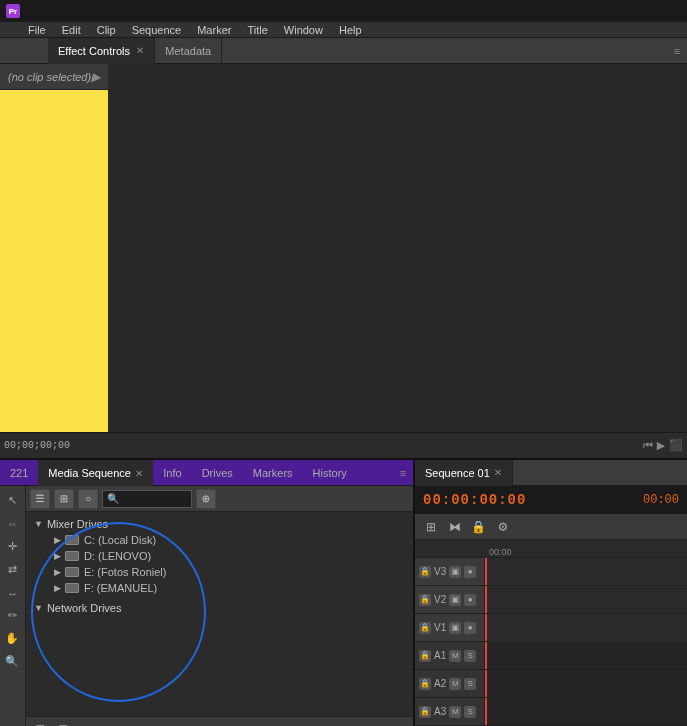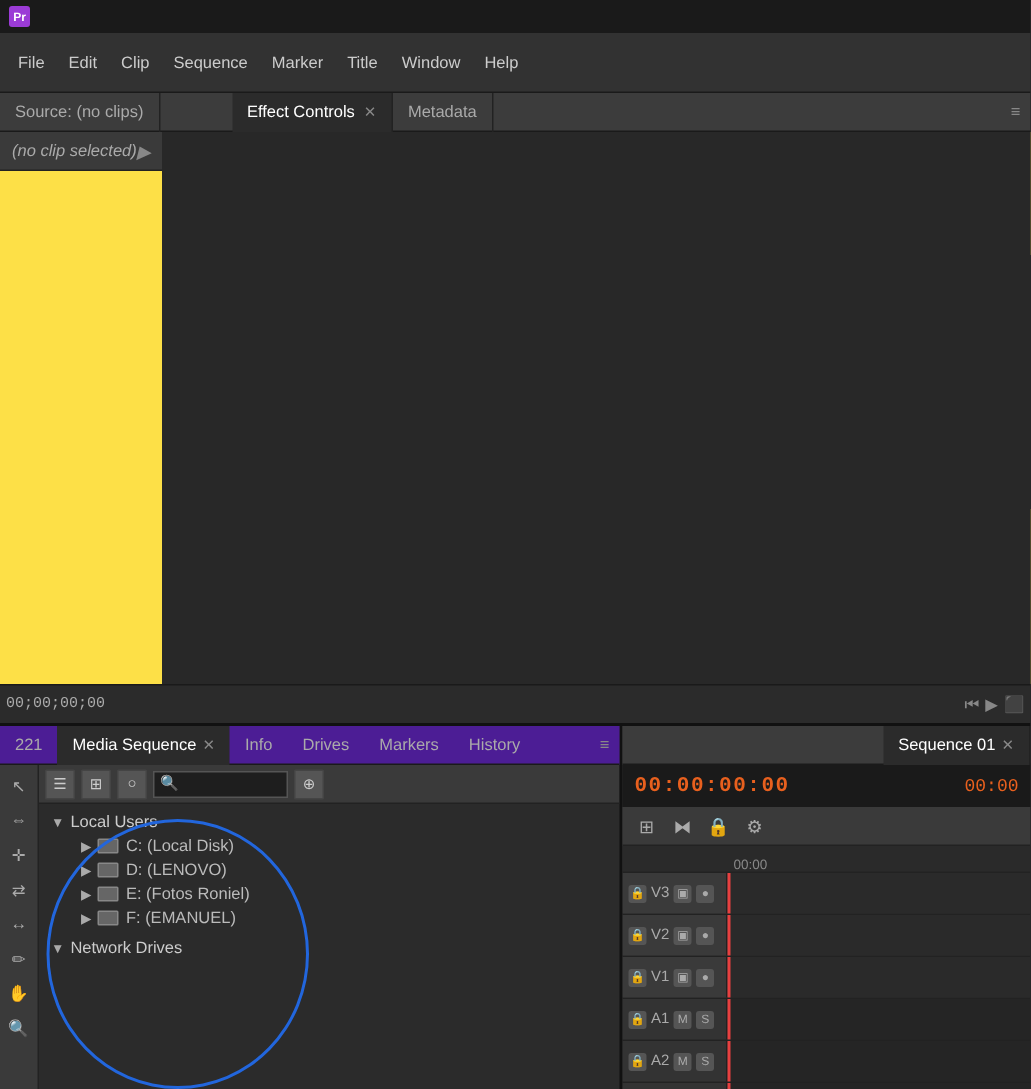--- a/index.html
+++ b/index.html
@@ -34,24 +34,24 @@
       justify-content: center;
       color: white;
       font-size: 8px;
       font-weight: bold;
       flex-shrink: 0;
     }
 
     
     .menu-bar {
       background: #323232;
-      height: 40px;
-      display: flex;
-      align-items: center;
-      padding: 0 4px;
+      height: 16px;
+      display: flex;
+      align-items: center;
+      padding: 0 20px;
       border-bottom: 1px solid #1a1a1a;
     }
     .menu-item {
       padding: 2px 8px;
       color: #ccc;
       font-size: 11px;
       cursor: pointer;
     }
 
     
@@ -279,21 +279,20 @@
       background: #2b2b2b;
     }
 
     .seq-tab-bar {
       height: 26px;
       background: #3c3c3c;
       display: flex;
       align-items: center;
       border-bottom: 1px solid #1a1a1a;
       flex-shrink: 0;
-      justify-content: flex-end;
     }
     .seq-tab {
       height: 26px;
       padding: 0 10px;
       display: flex;
       align-items: center;
       color: #fff;
       font-size: 11px;
       background: #2b2b2b;
       border-right: 1px solid #222;
@@ -493,23 +492,20 @@
   <span class="menu-item">Clip</span>
   <span class="menu-item">Sequence</span>
   <span class="menu-item">Marker</span>
   <span class="menu-item">Title</span>
   <span class="menu-item">Window</span>
   <span class="menu-item">Help</span>
 </div>
 
 <div class="top-panel">
   <div class="tab-bar">
-    <div class="tab">
-      <span>Source: (no clips)</span>
-    </div>
     <div class="tab active">
       <span>Effect Controls</span>
       <span class="close-btn">✕</span>
     </div>
     <div class="tab">
       <span>Metadata</span>
     </div>
     <div class="tab-spacer"></div>
     <div class="tab-menu-btn">≡</div>
   </div>
@@ -580,21 +576,21 @@
           <input class="search-box" type="text" placeholder="🔍" style="">
           <div class="toolbar-btn">⊕</div>
         </div>
 
         <div class="media-content" style="position:relative;">
           <div class="blue-circle-overlay"></div>
 
           <div class="drive-group">
             <div class="drive-group-header">
               <span class="arrow">▼</span>
-              <span>Local Users</span>
+              <span>Mixer Drives</span>
             </div>
             <div class="drive-item">
               <span class="arrow">▶</span>
               <span class="drive-icon"></span>
               <span>C: (Local Disk)</span>
             </div>
             <div class="drive-item">
               <span class="arrow">▶</span>
               <span class="drive-icon"></span>
               <span>D: (LENOVO)</span>

